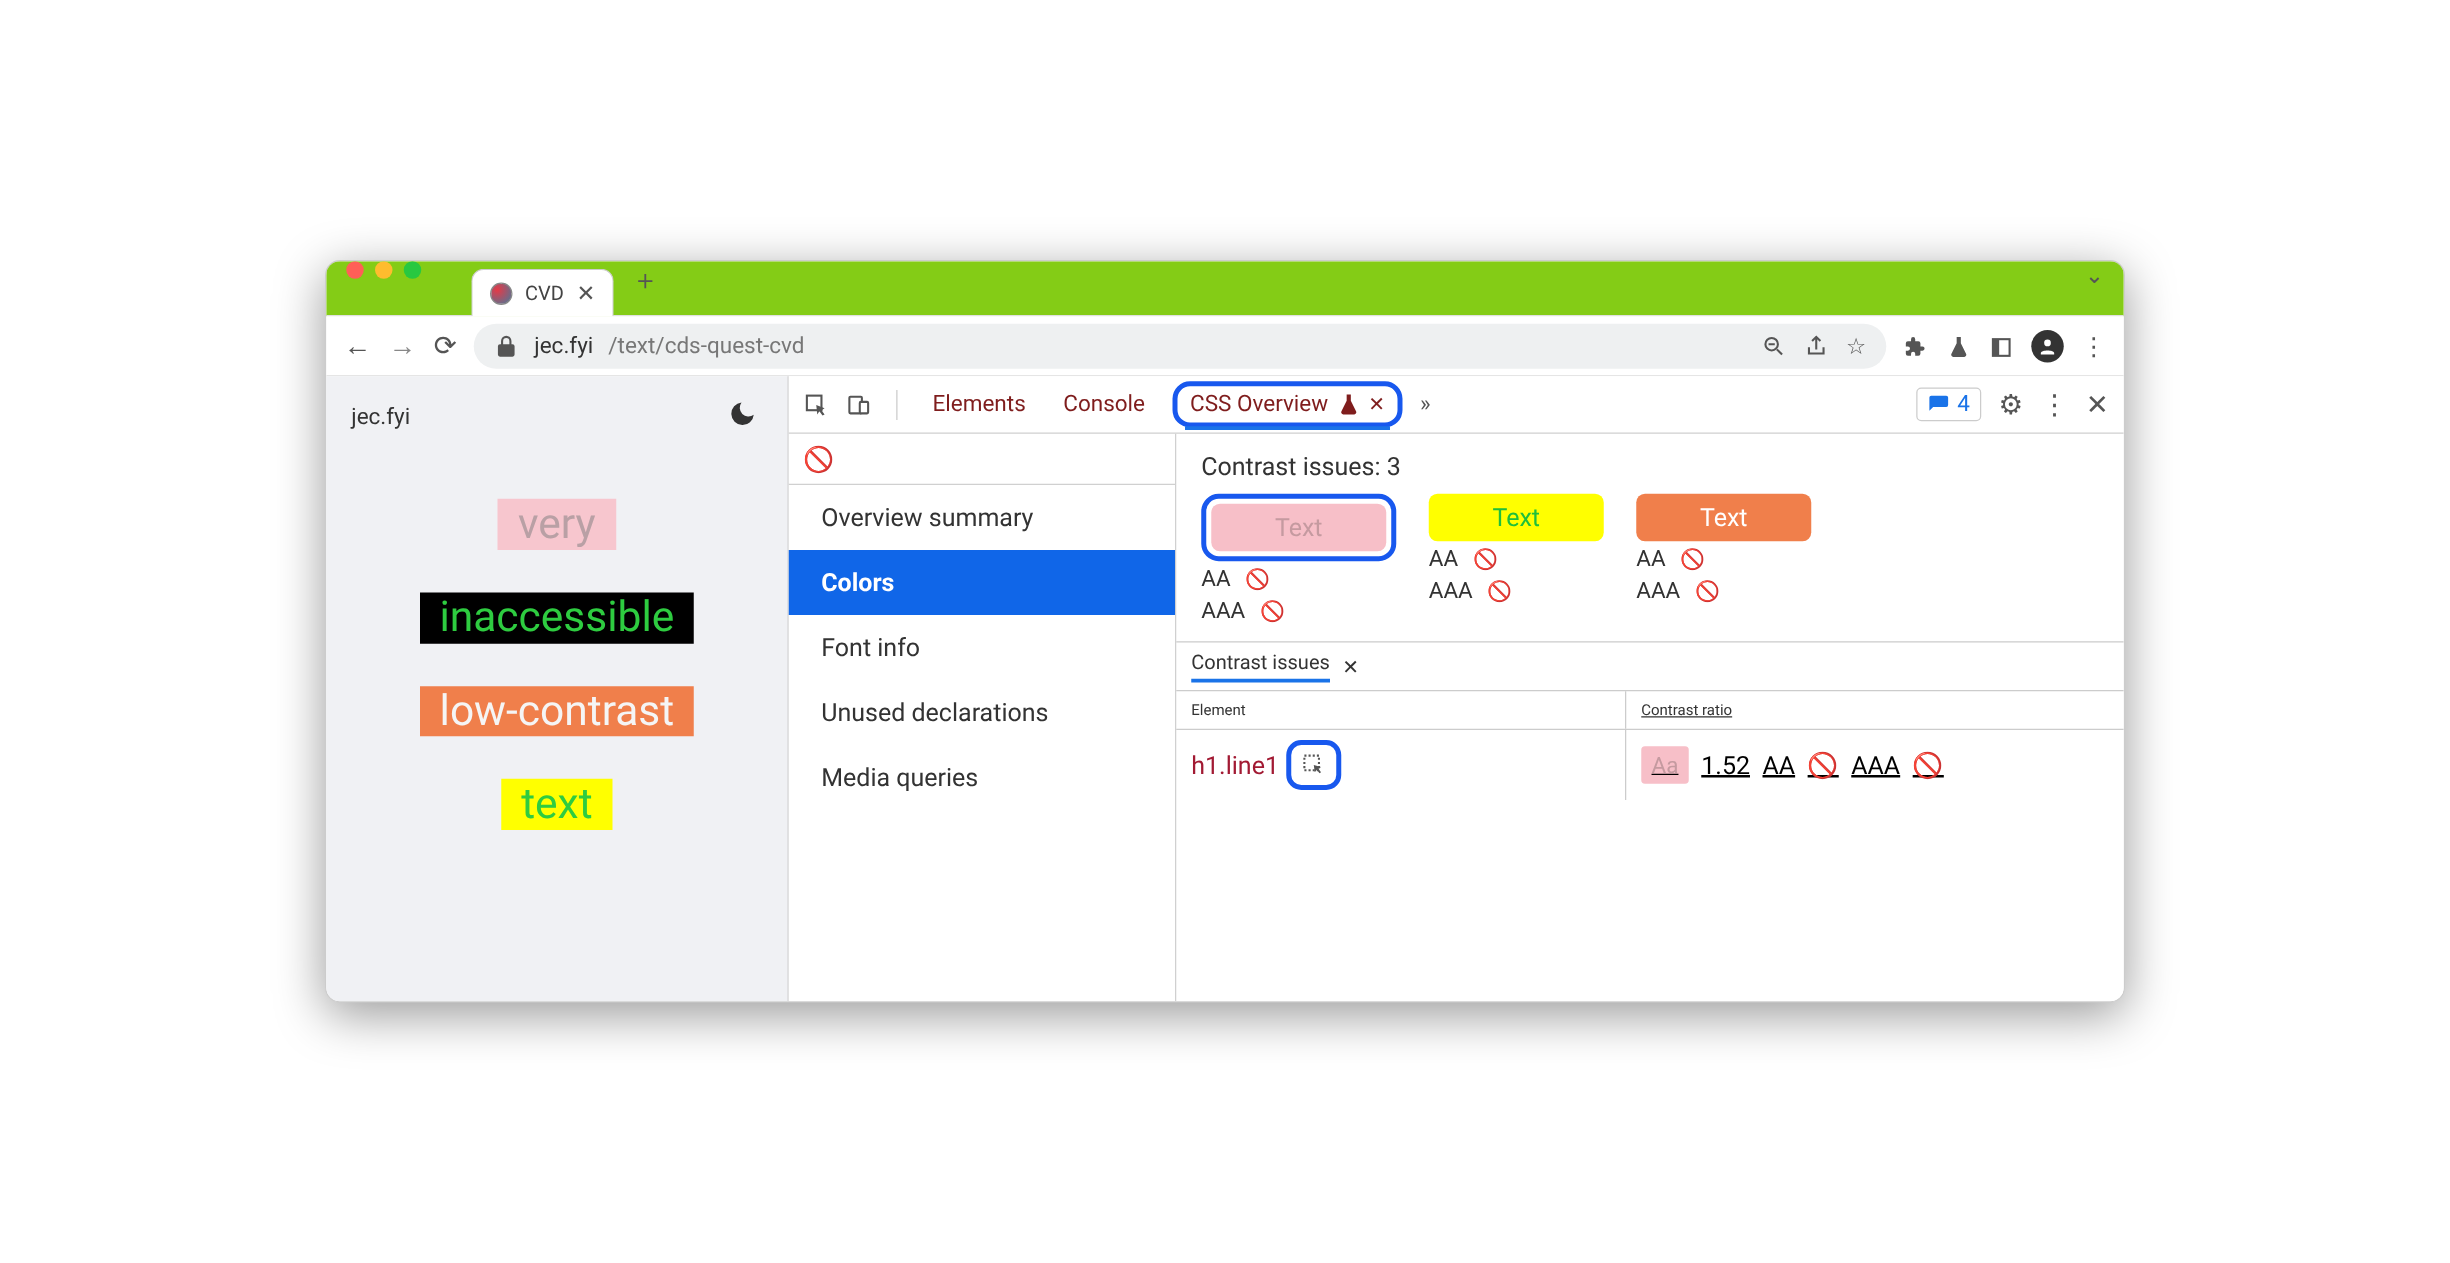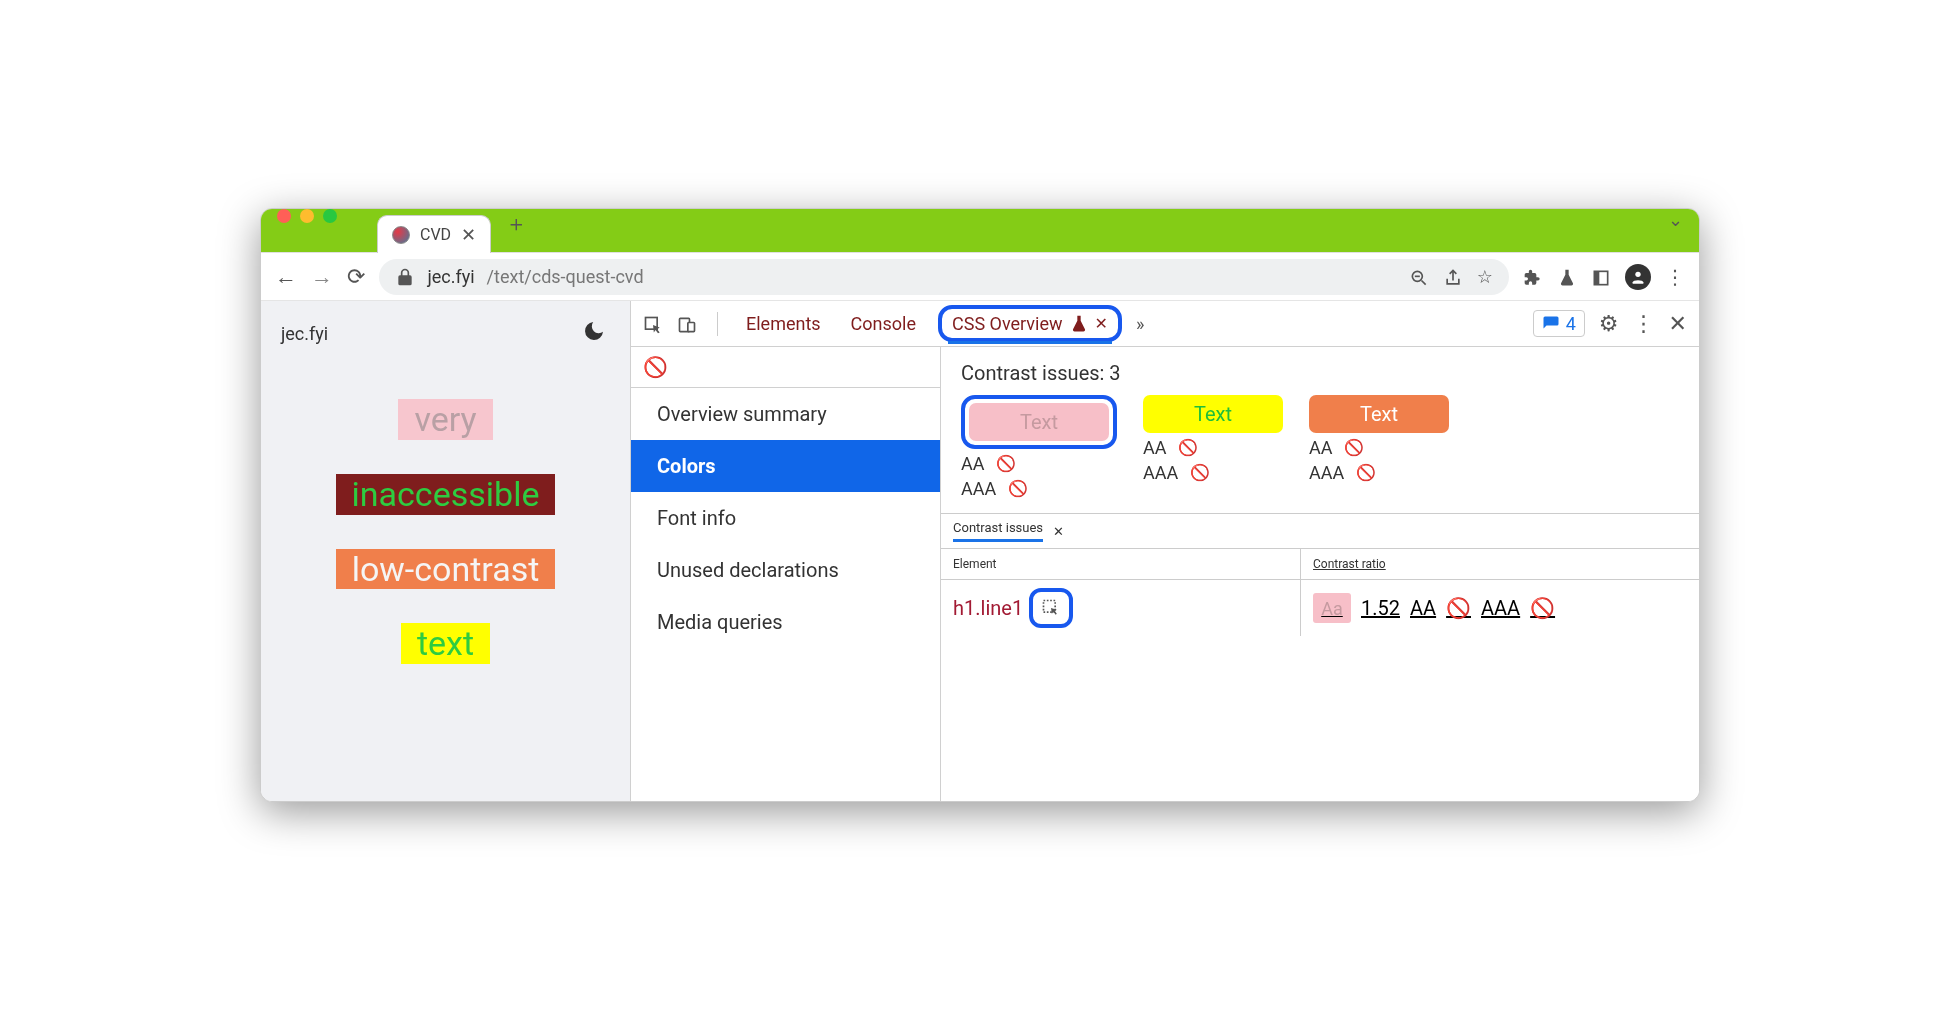--- a/index.html
+++ b/index.html
@@ -34,21 +34,21 @@
 
 .content-row { display: flex; height: 500px; }
 
 
 .page-panel { width: 370px; background: #f0f1f4; border-right: 1px solid #d0d0d0; display: flex; flex-direction: column; }
 .page-header { display: flex; align-items: center; justify-content: space-between; padding: 18px 20px; font-size: 18px; color: #333; }
 .moon-icon { width: 28px; height: 28px; color: #333; }
 .page-words { flex: 1; display: flex; flex-direction: column; align-items: center; justify-content: flex-start; gap: 34px; padding-top: 34px; }
 .word { font-size: 34px; font-weight: 400; padding: 0 16px; line-height: 1.2; }
 .word.w1 { background: #f7c6ce; color: #b9a0a5; }
-.word.w2 { background: #7f1d1d; color: #2ecc40; }
+.word.w2 { background: #000000; color: #2ecc40; }
 .word.w3 { background: #f07f4b; color: #f5f5f5; }
 .word.w4 { background: #ffff00; color: #2ecc40; }
 
 
 .devtools { flex: 1; display: flex; flex-direction: column; background: #fff; }
 .dt-tabs { display: flex; align-items: center; height: 46px; border-bottom: 1px solid #d0d0d0; padding: 0 12px; gap: 14px; color: #555; font-size: 18px; }
 .dt-tabs .dt-icon { font-size: 18px; color: #555; cursor: pointer; }
 .dt-tabs .divider { width: 1px; height: 24px; background: #ccc; margin: 0 6px; }
 .dt-tab { padding: 10px 8px; cursor: pointer; color: #7f1d1d; }
 .dt-tab.highlight-wrap { display: inline-flex; align-items: center; gap: 6px; border: 4px solid #1858ee; border-radius: 14px; padding: 4px 10px; position: relative; }
@@ -74,21 +74,21 @@
 .cc { display: flex; flex-direction: column; gap: 4px; font-size: 18px; color: #333; }
 .swatch { width: 140px; height: 38px; border-radius: 7px; display: flex; align-items: center; justify-content: center; font-size: 20px; }
 .sw1 { background: #f7bfc8; color: #c59aa0; }
 .sw2 { background: #ffff00; color: #1fbf3b; }
 .sw3 { background: #f07f4b; color: #fff; }
 .highlight-swatch { border: 4px solid #1858ee; border-radius: 14px; padding: 4px; display: inline-block; }
 .aa-row { display: flex; align-items: center; gap: 12px; }
 .aa-row .no { color: #e33; font-size: 16px; }
 
 .issues-panel { border-top: 1px solid #ccc; }
-.issues-tabs { display: flex; align-items: center; padding: 6px 12px; border-bottom: 1px solid #ccc; gap: 10px; font-size: 13px; color: #333; }
+.issues-tabs { display: flex; align-items: center; padding: 6px 12px; border-bottom: 1px solid #ccc; gap: 10px; font-size: 16px; color: #333; }
 .issues-tabs .tab-active { border-bottom: 3px solid #1a73e8; padding-bottom: 4px; }
 .issues-table-head { display: flex; border-bottom: 1px solid #ccc; font-size: 12px; color: #333; }
 .col-elem { flex: 0 0 360px; padding: 8px 12px; border-right: 1px solid #ccc; }
 .col-ratio { flex: 1; padding: 8px 12px; text-decoration: underline; }
 .issues-table-row { display: flex; font-size: 20px; }
 .elem-code { font-family: ui-monospace, Menlo, monospace; color: #a21a33; padding: 8px 12px; display: flex; align-items: center; gap: 6px; }
 .hover-ic { display: inline-flex; align-items: center; justify-content: center; border: 4px solid #1858ee; border-radius: 12px; padding: 6px 8px; }
 .hover-ic svg { width: 20px; height: 20px; }
 .ratio-cell { padding: 8px 12px; display: flex; align-items: center; gap: 10px; }
 .aa-sample { width: 38px; height: 30px; background: #f7bfc8; color: #c59aa0; display: flex; align-items: center; justify-content: center; border-radius: 3px; font-size: 18px; }

